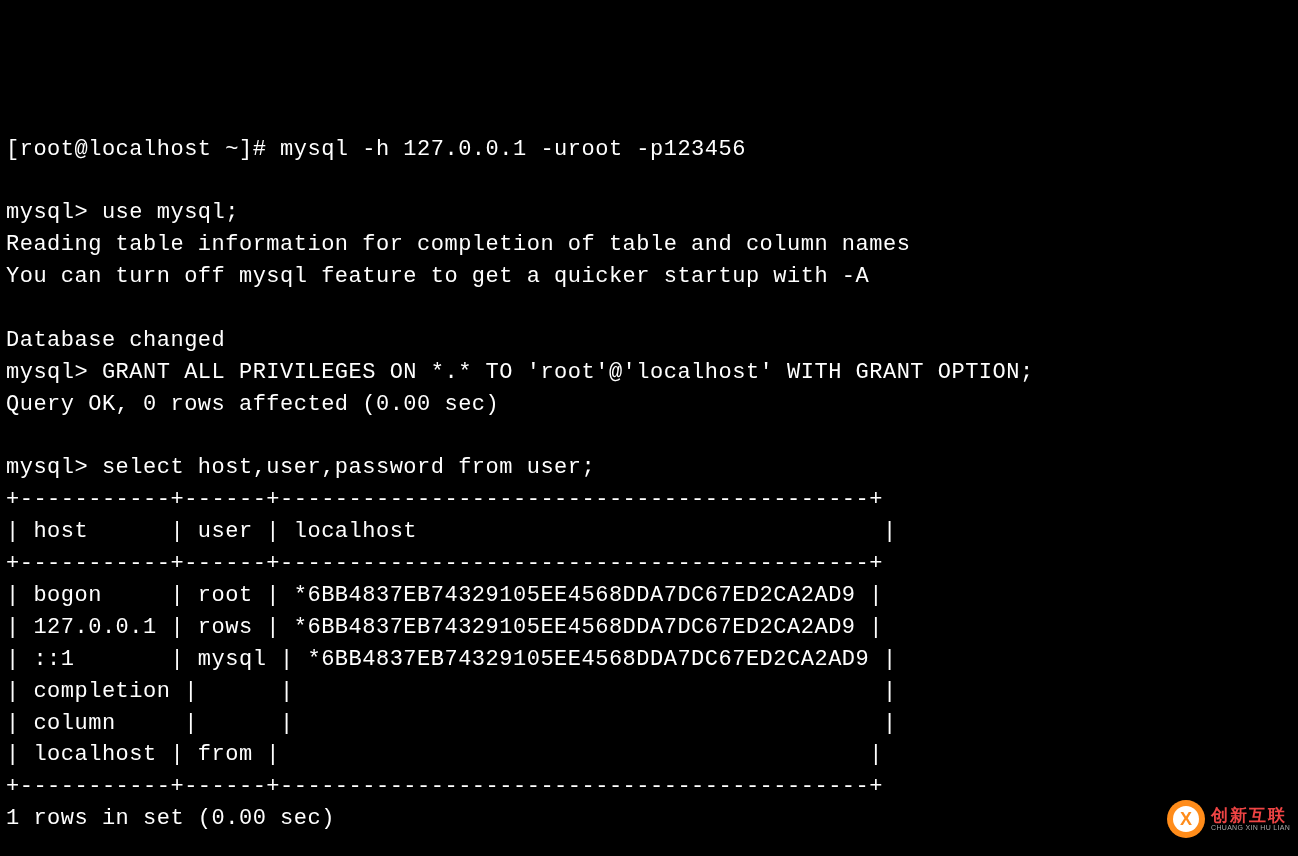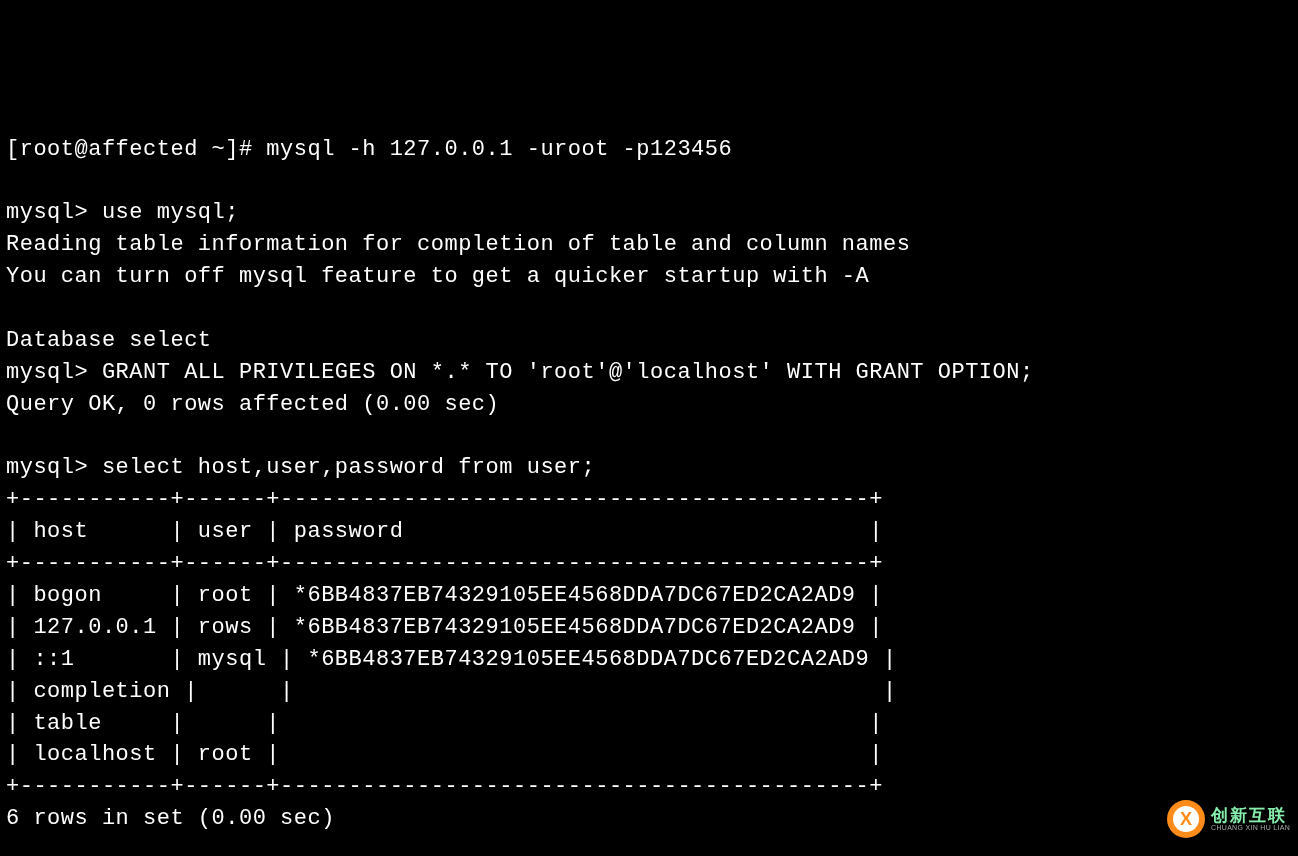--- a/index.html
+++ b/index.html
@@ -54,60 +54,60 @@
       font-weight: bold;
       font-size: 18px;
       font-family: sans-serif;
     }
     .watermark-text {
       display: flex;
       flex-direction: column;
       line-height: 1;
     }
     .watermark-cn {
-      color: #86efac;
+      color: #ef4444;
       font-size: 17px;
       font-weight: bold;
       font-family: sans-serif;
       letter-spacing: 2px;
     }
     .watermark-en {
       color: #aaaaaa;
       font-size: 7px;
       font-family: sans-serif;
       letter-spacing: 0.3px;
     }
   </style>
 </head>
 <body>
 
 
 
-<div class="terminal"><span>[root@affected ~]# mysql -h 127.0.0.1 -uroot -p123456</span>
+<div class="terminal"><span>[root@localhost ~]# mysql -h 127.0.0.1 -uroot -p123456</span>
 <span></span>
 <span>mysql&gt; use mysql;</span>
 <span>Reading table information for completion of table and column names</span>
 <span>You can turn off mysql feature to get a quicker startup with -A</span>
 <span></span>
-<span>Database select</span>
+<span>Database changed</span>
 <span>mysql&gt; GRANT ALL PRIVILEGES ON *.* TO 'root'@'localhost' WITH GRANT OPTION;</span>
 <span>Query OK, 0 rows affected (0.00 sec)</span>
 <span></span>
 <span>mysql&gt; select host,user,password from user;</span>
 <span>+-----------+------+-------------------------------------------+</span>
-<span>| host      | user | password                                  |</span>
+<span>| host      | user | localhost                                  |</span>
 <span>+-----------+------+-------------------------------------------+</span>
 <span>| bogon     | root | *6BB4837EB74329105EE4568DDA7DC67ED2CA2AD9 |</span>
 <span>| 127.0.0.1 | rows | *6BB4837EB74329105EE4568DDA7DC67ED2CA2AD9 |</span>
 <span>| ::1       | mysql | *6BB4837EB74329105EE4568DDA7DC67ED2CA2AD9 |</span>
 <span>| completion |      |                                           |</span>
-<span>| table     |      |                                           |</span>
-<span>| localhost | root |                                           |</span>
+<span>| column     |      |                                           |</span>
+<span>| localhost | from |                                           |</span>
 <span>+-----------+------+-------------------------------------------+</span>
-<span>6 rows in set (0.00 sec)</span>
+<span>1 rows in set (0.00 sec)</span>
 <span></span>
 
 
 <span></span>
 </div>
 
 <div class="watermark">
   <div class="watermark-logo"></div>
   <div class="watermark-text">
     <span class="watermark-cn">创新互联</span>

